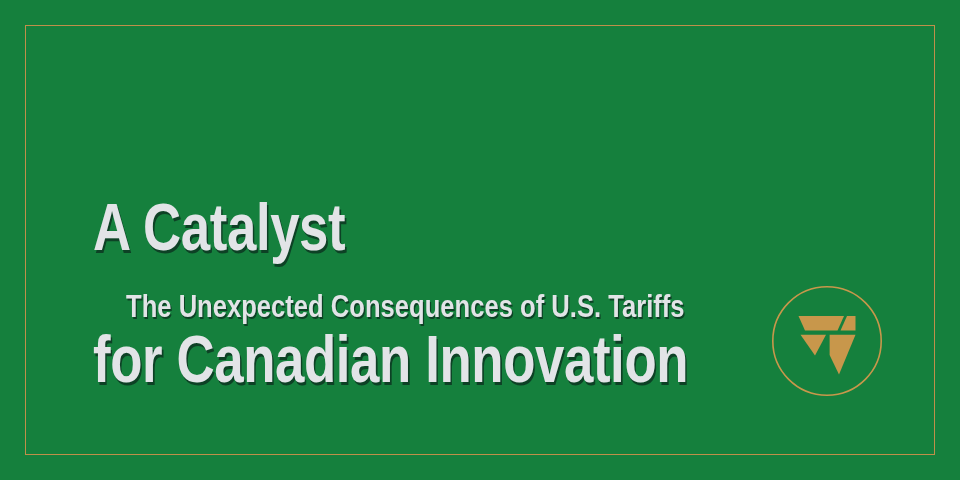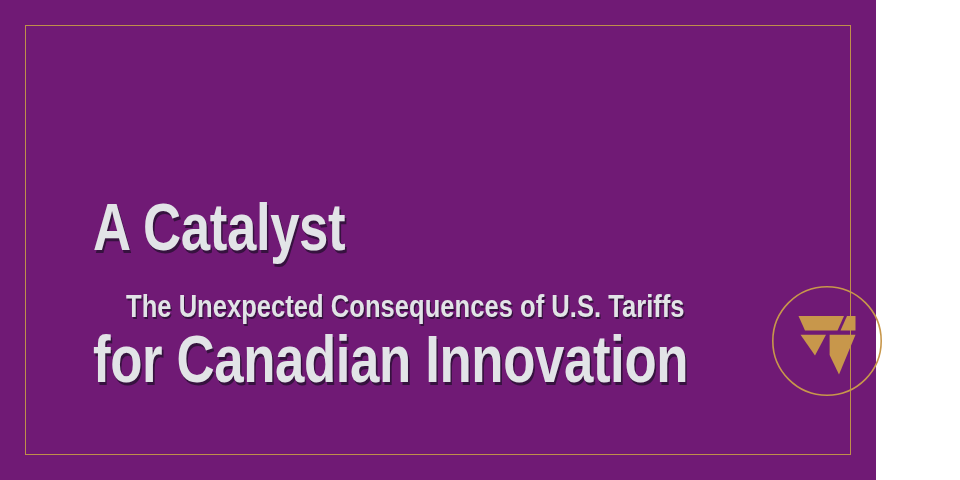--- a/index.html
+++ b/index.html
@@ -8,23 +8,23 @@
   }
   body {
     width: 960px;
     height: 480px;
     overflow: hidden;
     font-family: "Liberation Sans", sans-serif;
   }
 
   .slide {
     position: relative;
-    width: 876px;
+    width: 960px;
     height: 480px;
-    background: #701a75;
+    background: #15803d;
     box-sizing: border-box;
   }
 
   .frame-border {
     position: absolute;
     left: 25px;
     top: 25px;
     right: 25px;
     bottom: 25px;
     border: 1.5px solid #bf8f4a;

